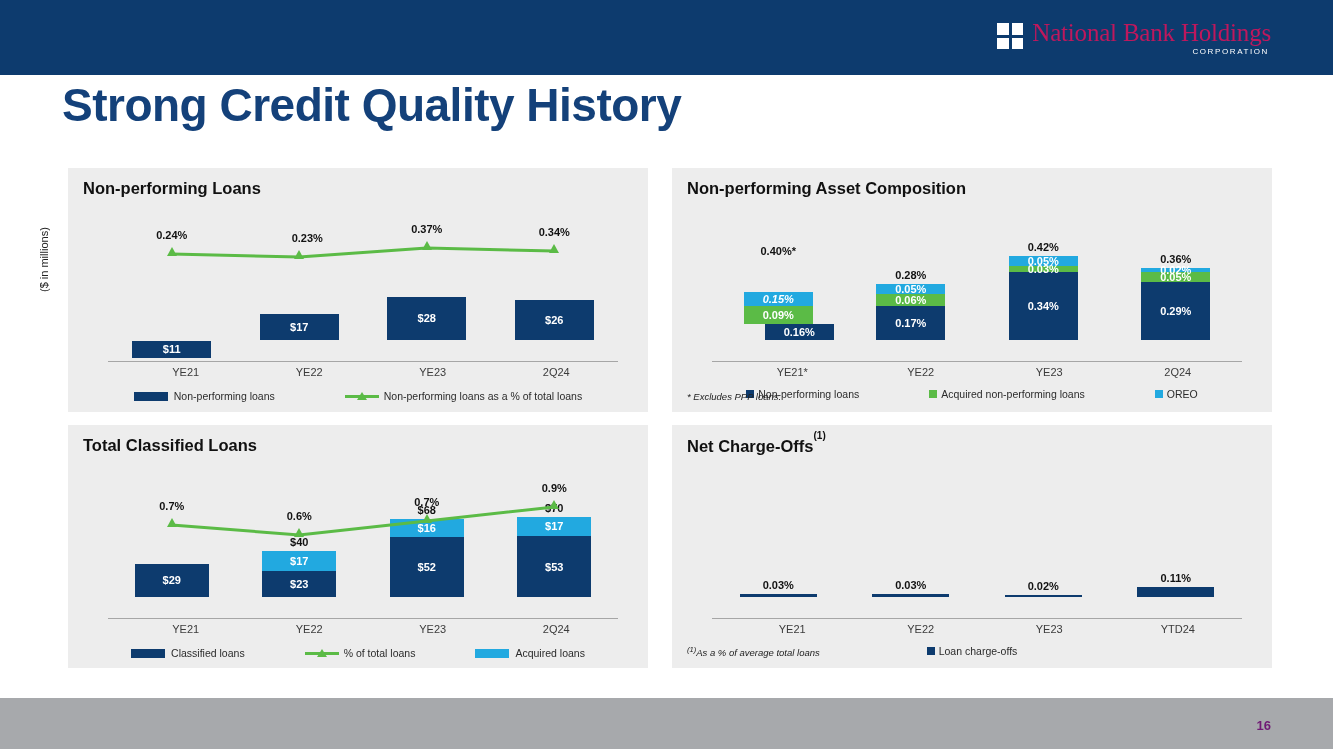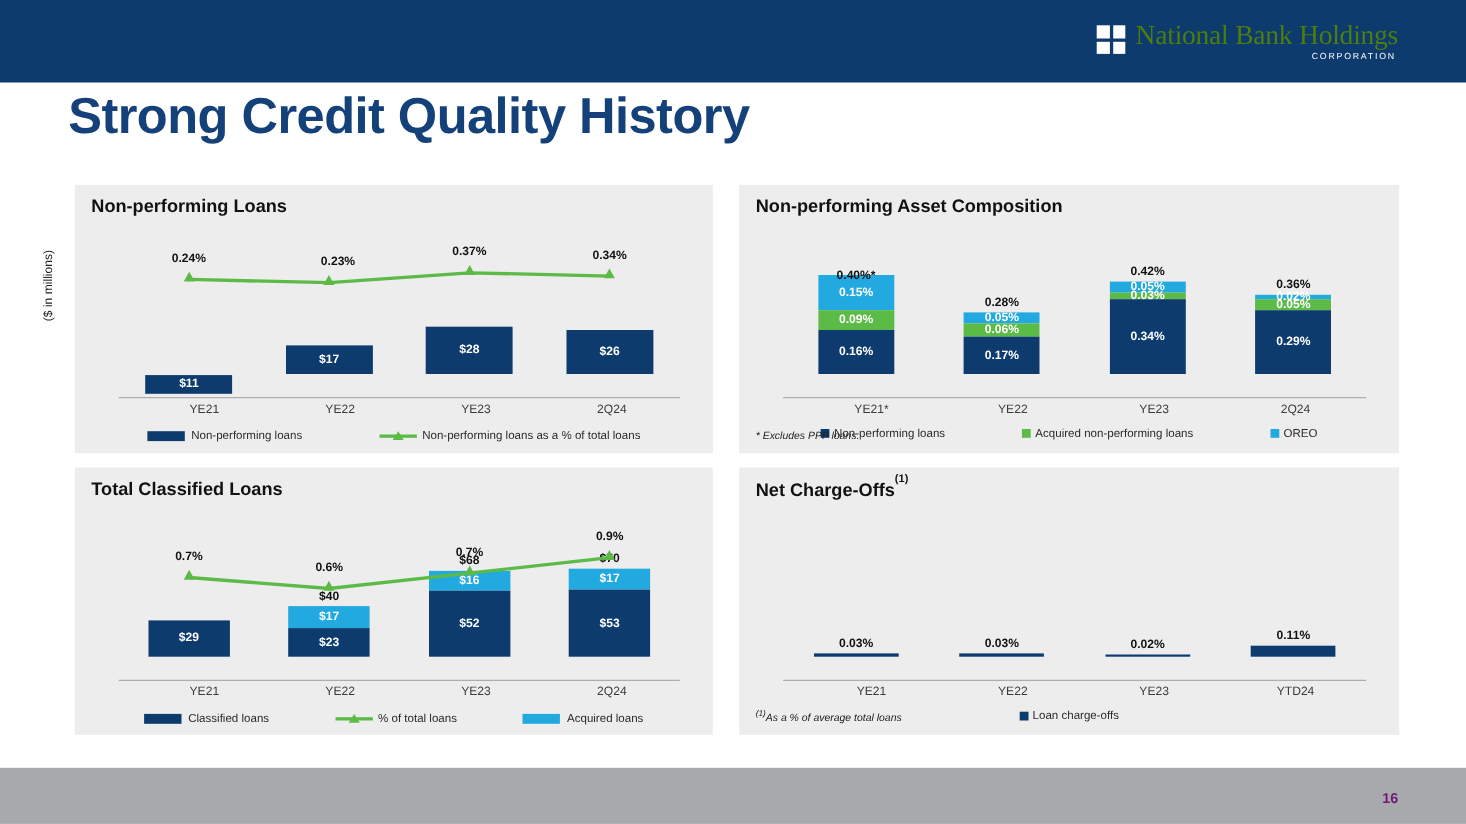--- a/index.html
+++ b/index.html
@@ -23,21 +23,21 @@
   }
   .logo-mark {
     width: 26px; height: 26px;
     display: grid; grid-template-columns: 1fr 1fr; grid-template-rows: 1fr 1fr;
     gap: 3px; margin-top: 3px;
   }
   .logo-mark span { background: #ffffff; display: block; }
   .logo-text { display: flex; flex-direction: column; align-items: flex-end; }
   .logo-name {
     font-family: "Liberation Serif", serif;
-    font-size: 25px; color: #4d7c0f; line-height: 1.04;
+    font-size: 25px; color: #be185d; line-height: 1.04;
     letter-spacing: -0.2px; white-space: nowrap;
   }
   .logo-sub {
     font-family: "Liberation Sans", sans-serif;
     font-size: 8px; color: #ffffff; letter-spacing: 1.6px;
     margin-top: 1px; margin-right: 2px;
   }
 
   .slide-title {
     position: absolute; left: 62px; top: 78px;
@@ -255,27 +255,27 @@
   </div>
 </div>
 
 <div class="panel" id="panel-npa">
   <div class="panel-title">Non-performing Asset Composition</div>
   <div class="chart">
     <div class="plot" id="plot-npa">
       <div class="axis-line"></div>
     <div class="cat-group" style="left: 0%; width: 25%; bottom: 22px; top: 0px;">
           <div class="bar-stack" style="width: 52%; margin: 0px auto;">
-            <div class="seg cyan" style="height: 32px;">
+            <div class="seg cyan" style="height: 14px; font-style: italic;">
               <span>0.15%</span>
             </div>
             <div class="seg green" style="height: 18px;">
               <span>0.09%</span>
             </div>
-            <div class="seg navy" style="height: 40px;">
+            <div class="seg navy" style="height: 16px; margin-left: 21px;">
               <span>0.16%</span>
             </div>
           </div>
           <div class="total-label" style="bottom: 83px;">0.40%*</div>
         </div>
         <div class="cat-group" style="left: 25%; width: 25%; bottom: 22px; top: 0px;">
           <div class="bar-stack" style="width: 52%; margin: 0px auto;">
             <div class="seg cyan" style="height: 10px;">
               <span style="position: relative; line-height: 0;">0.05%</span>
             </div>

